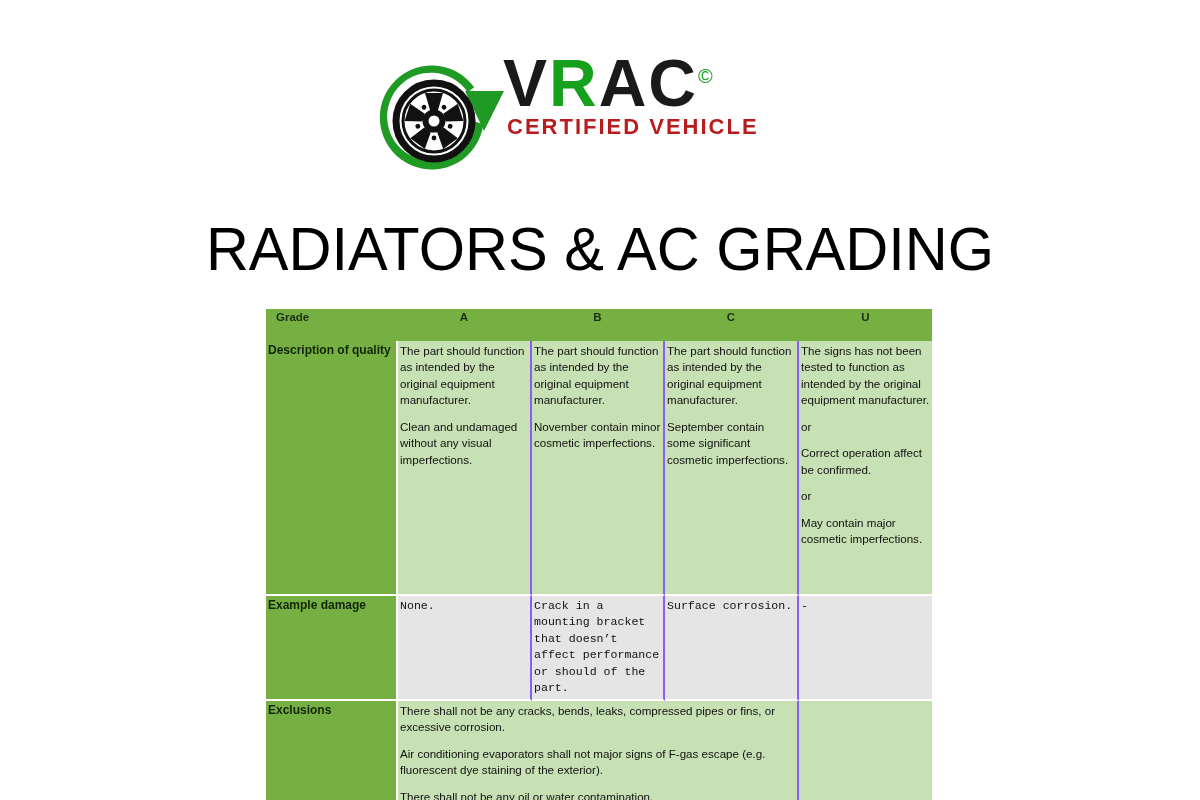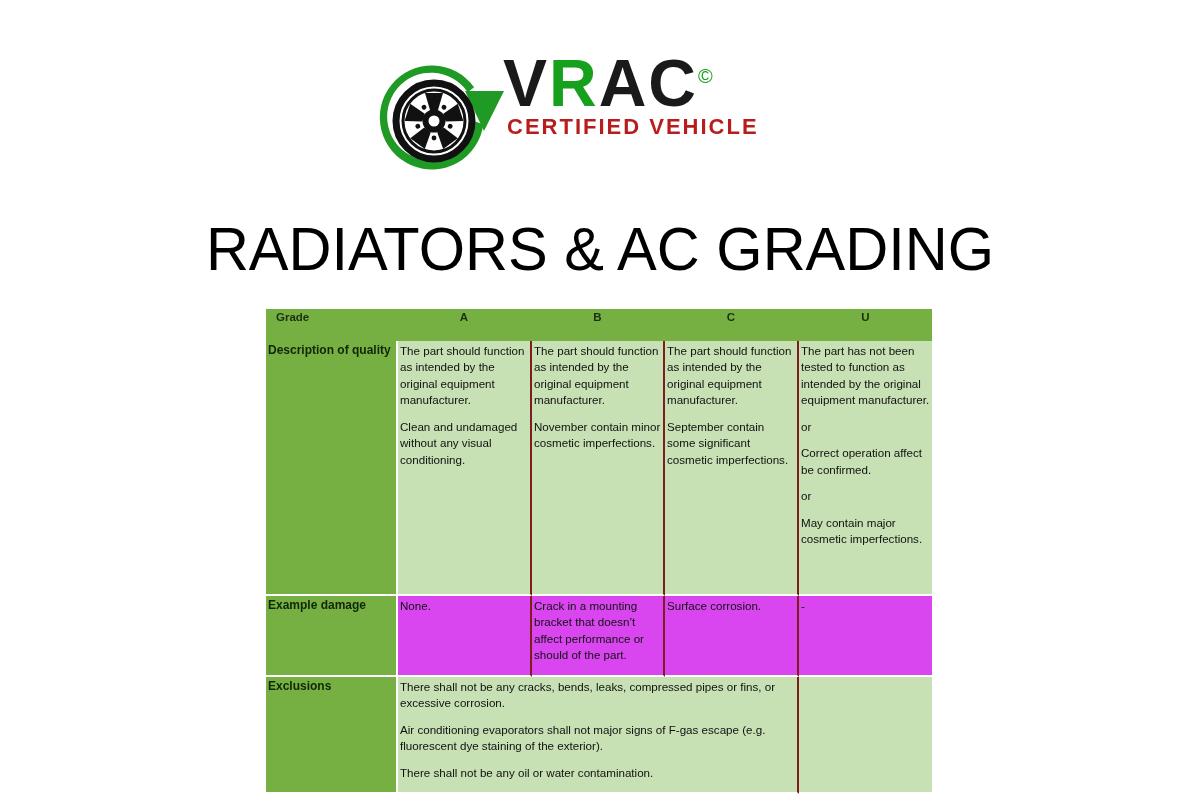--- a/index.html
+++ b/index.html
@@ -143,29 +143,29 @@
     border-right: 2px solid #ffffff;
     border-bottom: 2px solid #ffffff;
     line-height: 1.3;
   }
 
   .cell {
     font-size: 11.6px;
     line-height: 1.42;
     color: #111111;
     padding: 7px 8px 8px 7px;
-    border-right: 2px solid #7f1d1d;
+    border-right: 2px solid #8b5cf6;
     border-bottom: 2px solid #ffffff;
   }
   .cell.last-col { border-right: none; }
   .cell p { margin: 0 0 10px 0; }
   .cell p:last-child { margin-bottom: 0; }
 
   .tone-mid { background: #c7e0b4; }
-  .tone-light { background: #d946ef; }
+  .tone-light { background: #e5e5e5; font-family: Liberation Mono, monospace; }
   .v-middle { vertical-align: middle; }
 
   .r1 { height: 255px; }
   .r2 { height: 81px; }
   .r3 { height: 117px; }
 </style>
 </head>
 <body>
 
 <div class="logo-block">
@@ -225,32 +225,32 @@
       <th class="hdr-cell">C</th>
       <th class="hdr-cell last">U</th>
     </tr>
   </thead>
   <tbody>
 
     <tr class="r1">
       <td class="rowlabel">Description of quality</td>
       <td class="cell tone-mid">
         <p>The part should function as intended by the original equipment manufacturer.</p>
-        <p>Clean and undamaged without any visual conditioning.</p>
+        <p>Clean and undamaged without any visual imperfections.</p>
       </td>
       <td class="cell tone-mid">
         <p>The part should function as intended by the original equipment manufacturer.</p>
         <p>November contain minor cosmetic imperfections.</p>
       </td>
       <td class="cell tone-mid">
         <p>The part should function as intended by the original equipment manufacturer.</p>
         <p>September contain some significant cosmetic imperfections.</p>
       </td>
       <td class="cell tone-mid last-col">
-        <p>The part has not been tested to function as intended by the original equipment manufacturer.</p>
+        <p>The signs has not been tested to function as intended by the original equipment manufacturer.</p>
         <p>or</p>
         <p>Correct operation affect be confirmed.</p>
         <p>or</p>
         <p>May contain major cosmetic imperfections.</p>
       </td>
     </tr>
 
     <tr class="r2">
       <td class="rowlabel">Example damage</td>
       <td class="cell tone-light v-middle">

